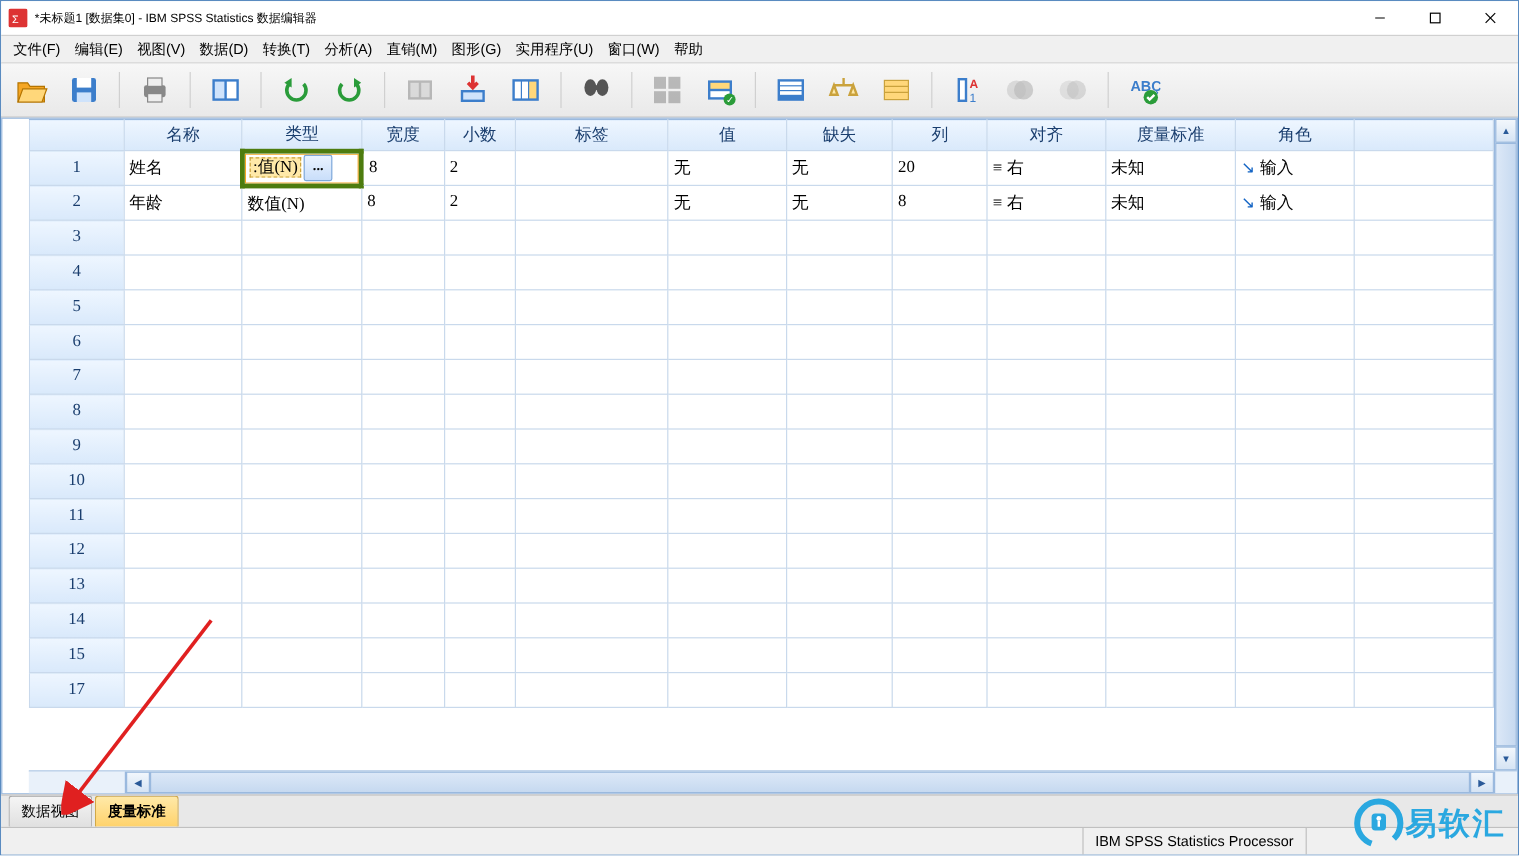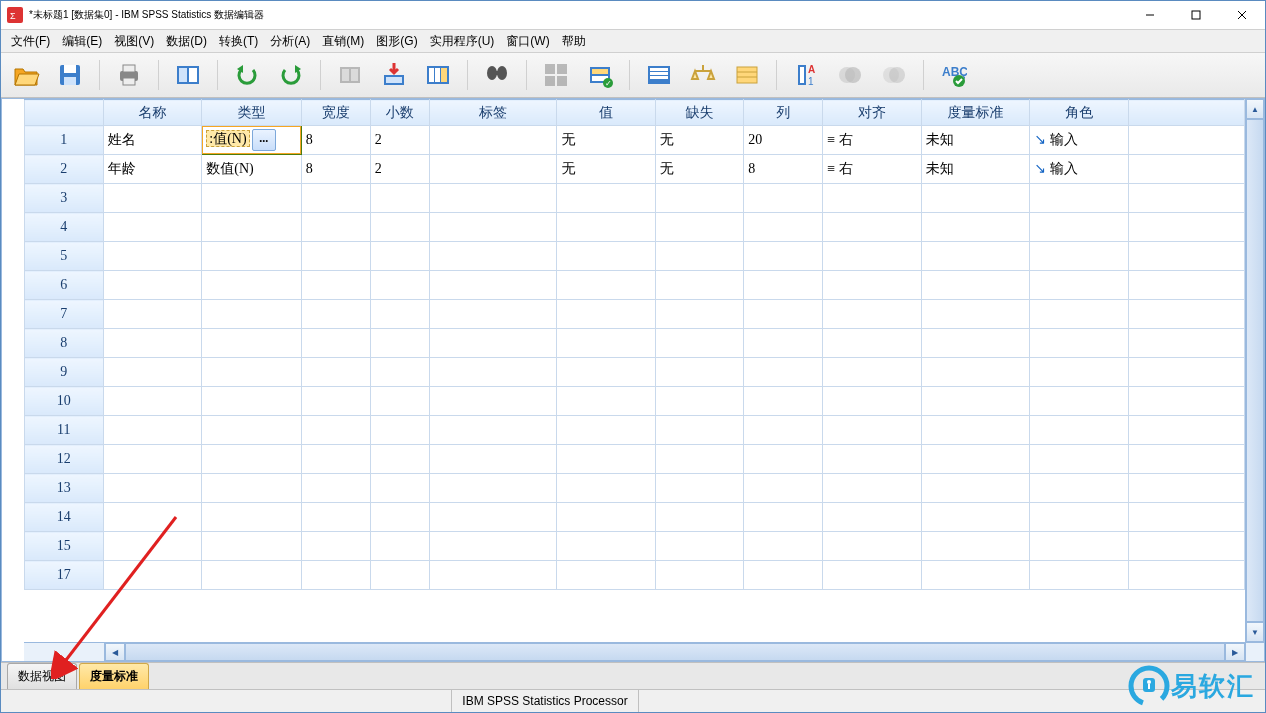--- a/index.html
+++ b/index.html
@@ -35,39 +35,39 @@
   .col-width{width:70px;}
   .col-dec{width:60px;}
   .col-label{width:130px;}
   .col-values{width:100px;}
   .col-missing{width:90px;}
   .col-cols{width:80px;}
   .col-align{width:100px;}
   .col-measure{width:110px;}
   .col-role{width:100px;}
   .col-end{width:118px;}
-  td.active{background:#fff;border:1px solid #4d7c0f;box-shadow:inset 0 0 0 1px #f5a623;}
+  td.active{background:#fff;border:4px solid #4d7c0f;box-shadow:inset 0 0 0 1px #f5a623;}
   .dots-btn{display:inline-block;width:22px;height:20px;background:linear-gradient(#eaf3ff,#c9defa);border:1px solid #7da8da;border-radius:2px;color:#000;text-align:center;line-height:16px;vertical-align:middle;margin-left:2px;font-weight:bold;font-size:12px;}
   .role-icon{display:inline-block;margin-right:4px;color:#1364c4;}
   .align-icon{display:inline-block;margin-right:4px;}
   
   .vscroll{width:18px;background:linear-gradient(90deg,#e8eef6,#d4e0ef);border-left:1px solid #9ab9de;display:flex;flex-direction:column;}
   .sbtn{height:18px;background:linear-gradient(#f2f7fc,#d6e4f4);border:1px solid #9ab9de;display:flex;align-items:center;justify-content:center;font-size:8px;color:#2a5a99;}
   .thumb{flex:1;background:linear-gradient(90deg,#dce8f7,#c6d9f0);border:1px solid #9ab9de;margin:0;}
   .hscroll-row{height:18px;display:flex;border-top:1px solid #9ab9de;}
   .hscroll-left{width:80px;border-right:1px solid #9ab9de;background:#e9f1fa;}
   .hscroll{flex:1;display:flex;background:linear-gradient(#e8eef6,#d4e0ef);}
   .hthumb{flex:1;background:linear-gradient(#dce8f7,#c6d9f0);border:1px solid #9ab9de;}
   .hbtn{width:18px;background:linear-gradient(#f2f7fc,#d6e4f4);border:1px solid #9ab9de;display:flex;align-items:center;justify-content:center;font-size:8px;color:#2a5a99;}
   
   .tabs-row{height:26px;background:#e8e8e8;display:flex;align-items:flex-end;padding-left:6px;border-top:1px solid #c0c0c0;}
   .btab{padding:4px 10px;border:1px solid #a8a8a8;border-bottom:none;background:linear-gradient(#f5f5f5,#e0e0e0);margin-right:2px;font-size:12px;border-radius:3px 3px 0 0;cursor:default;}
   .btab.active{background:linear-gradient(#ffe9a8,#ffd26b);border-color:#d0a848;font-weight:bold;}
   
-  .statusbar{height:22px;background:#f0f0f0;border-top:1px solid #c0c0c0;display:flex;align-items:center;justify-content:center;padding-right:76px;font-size:12px;}
+  .statusbar{height:22px;background:#f0f0f0;border-top:1px solid #c0c0c0;display:flex;align-items:center;justify-content:flex-end;padding-right:76px;font-size:12px;}
   .status-cell{border-left:1px solid #c0c0c0;padding:0 10px;height:100%;display:flex;align-items:center;}
   
   .arrow-anno{position:absolute;left:50px;top:508px;pointer-events:none;}
   
   .watermark{position:absolute;right:10px;bottom:4px;display:flex;align-items:center;gap:0;pointer-events:none;}
   .watermark svg{width:44px;height:44px;}
   .wm-txt{font-size:26px;font-weight:900;color:#2aa8e0;font-family:"Microsoft YaHei",sans-serif;letter-spacing:2px;}
 </style>
 </head>
 <body>

